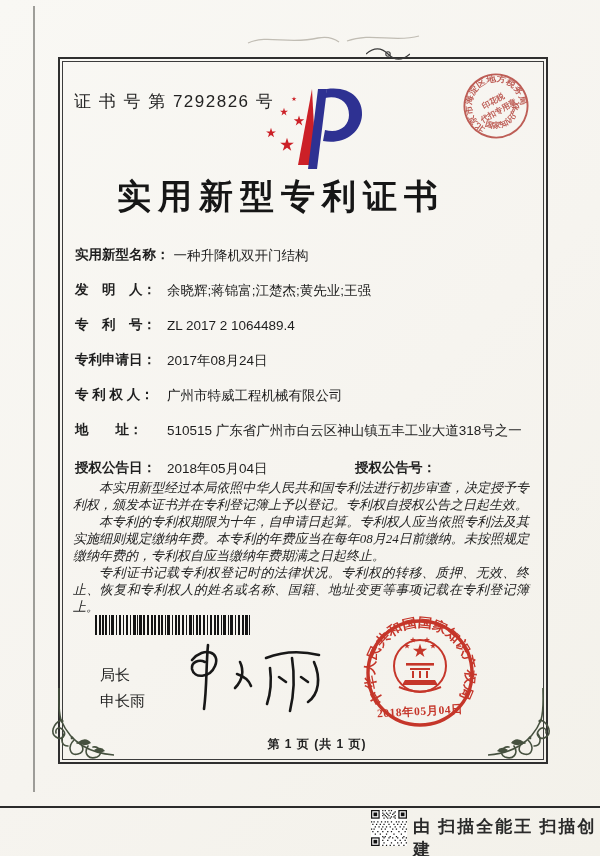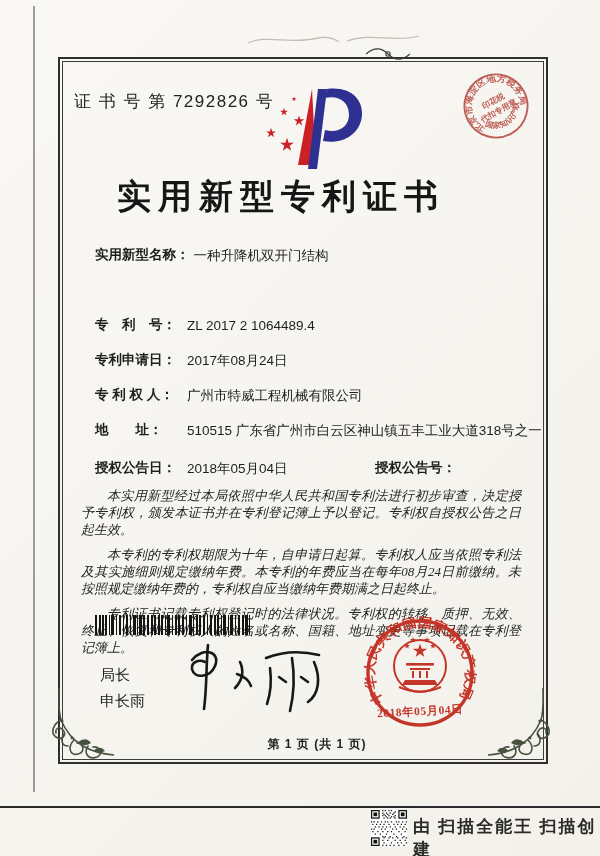--- a/index.html
+++ b/index.html
@@ -9,28 +9,28 @@
   .page-edge{position:absolute;left:33px;top:6px;width:2px;height:786px;background:#6d6d68;opacity:.65;}
   
   .cert-frame{position:absolute;left:58px;top:57px;width:486px;height:703px;border:2px solid #2f2f2f;}
   .cert-frame::after{content:"";position:absolute;inset:2px;border:1px solid #3c3c3c;}
   
   .cert-number{position:absolute;left:74px;top:90px;font-size:17px;font-weight:normal;color:#222;letter-spacing:1.5px;}
   .cert-title{position:absolute;left:58px;top:174px;width:446px;text-align:center;
               font-family:"Liberation Serif","DejaVu Serif",serif;font-size:34px;font-weight:600;
               color:#161616;letter-spacing:7px;}
   .field-row{position:absolute;left:75px;display:flex;align-items:flex-start;color:#1e1e1e;}
-  .field-label{font-size:13.5px;font-weight:bold;white-space:nowrap;min-width:88px;margin-left:20px;}
+  .field-label{font-size:13.5px;font-weight:bold;white-space:nowrap;min-width:88px;}
   .field-value{font-size:13.5px;font-weight:normal;margin-left:4px;line-height:20px;}
   .addr .field-value{width:390px;}
   .grant-row2{position:absolute;left:355px;top:459px;display:flex;color:#1e1e1e;}
   .body-text{position:absolute;left:73px;top:479px;width:456px;
              font-family:"Liberation Serif","DejaVu Serif",serif;font-style:italic;
              font-size:13px;line-height:17px;color:#232323;text-align:justify;}
-  .body-text p{margin:8px;text-indent:2em;}
+  .body-text p{margin:0;text-indent:2em;}
   .barcode{position:absolute;left:95px;top:615px;width:157px;height:20px;
            background-image:
              repeating-linear-gradient(90deg,#141414 0 1.5px,transparent 1.5px 3.5px),
              repeating-linear-gradient(90deg,#141414 0 1px,transparent 1px 8px),
              repeating-linear-gradient(90deg,transparent 0 5px,#141414 5px 6.5px,transparent 6.5px 13px);}
   .director{position:absolute;left:100px;top:662px;font-size:15px;font-weight:normal;color:#1d1d1d;line-height:26px;}
   .signature-svg{position:absolute;left:180px;top:633px;}
   .page-footer{position:absolute;left:58px;top:736px;width:460px;text-align:center;
                font-size:12px;font-weight:bold;color:#222;letter-spacing:1px;padding-left:29px;}
   .official-seal{position:absolute;left:350px;top:603px;opacity:.93;}
@@ -114,20 +114,24 @@
     <use href="#star" transform="translate(23,49) scale(0.52)" fill="#cc2027"></use>
     <use href="#star" transform="translate(39,61) scale(0.72)" fill="#cc2027"></use>
   </svg>
 
   <div class="cert-title">实用新型专利证书</div>
 
   <div class="field-row" style="top:246px">
     <span class="field-label">实用新型名称：</span>
     <span class="field-value">一种升降机双开门结构</span>
   </div>
+  <div class="field-row" style="top:281px">
+    <span class="field-label">发　明　人：</span>
+    <span class="field-value">余晓辉;蒋锦富;江楚杰;黄先业;王强</span>
+  </div>
   <div class="field-row" style="top:316px">
     <span class="field-label">专　利　号：</span>
     <span class="field-value">ZL 2017 2 1064489.4</span>
   </div>
   <div class="field-row" style="top:351px">
     <span class="field-label">专利申请日：</span>
     <span class="field-value">2017年08月24日</span>
   </div>
   <div class="field-row" style="top:386px">
     <span class="field-label">专 利 权 人：</span>

